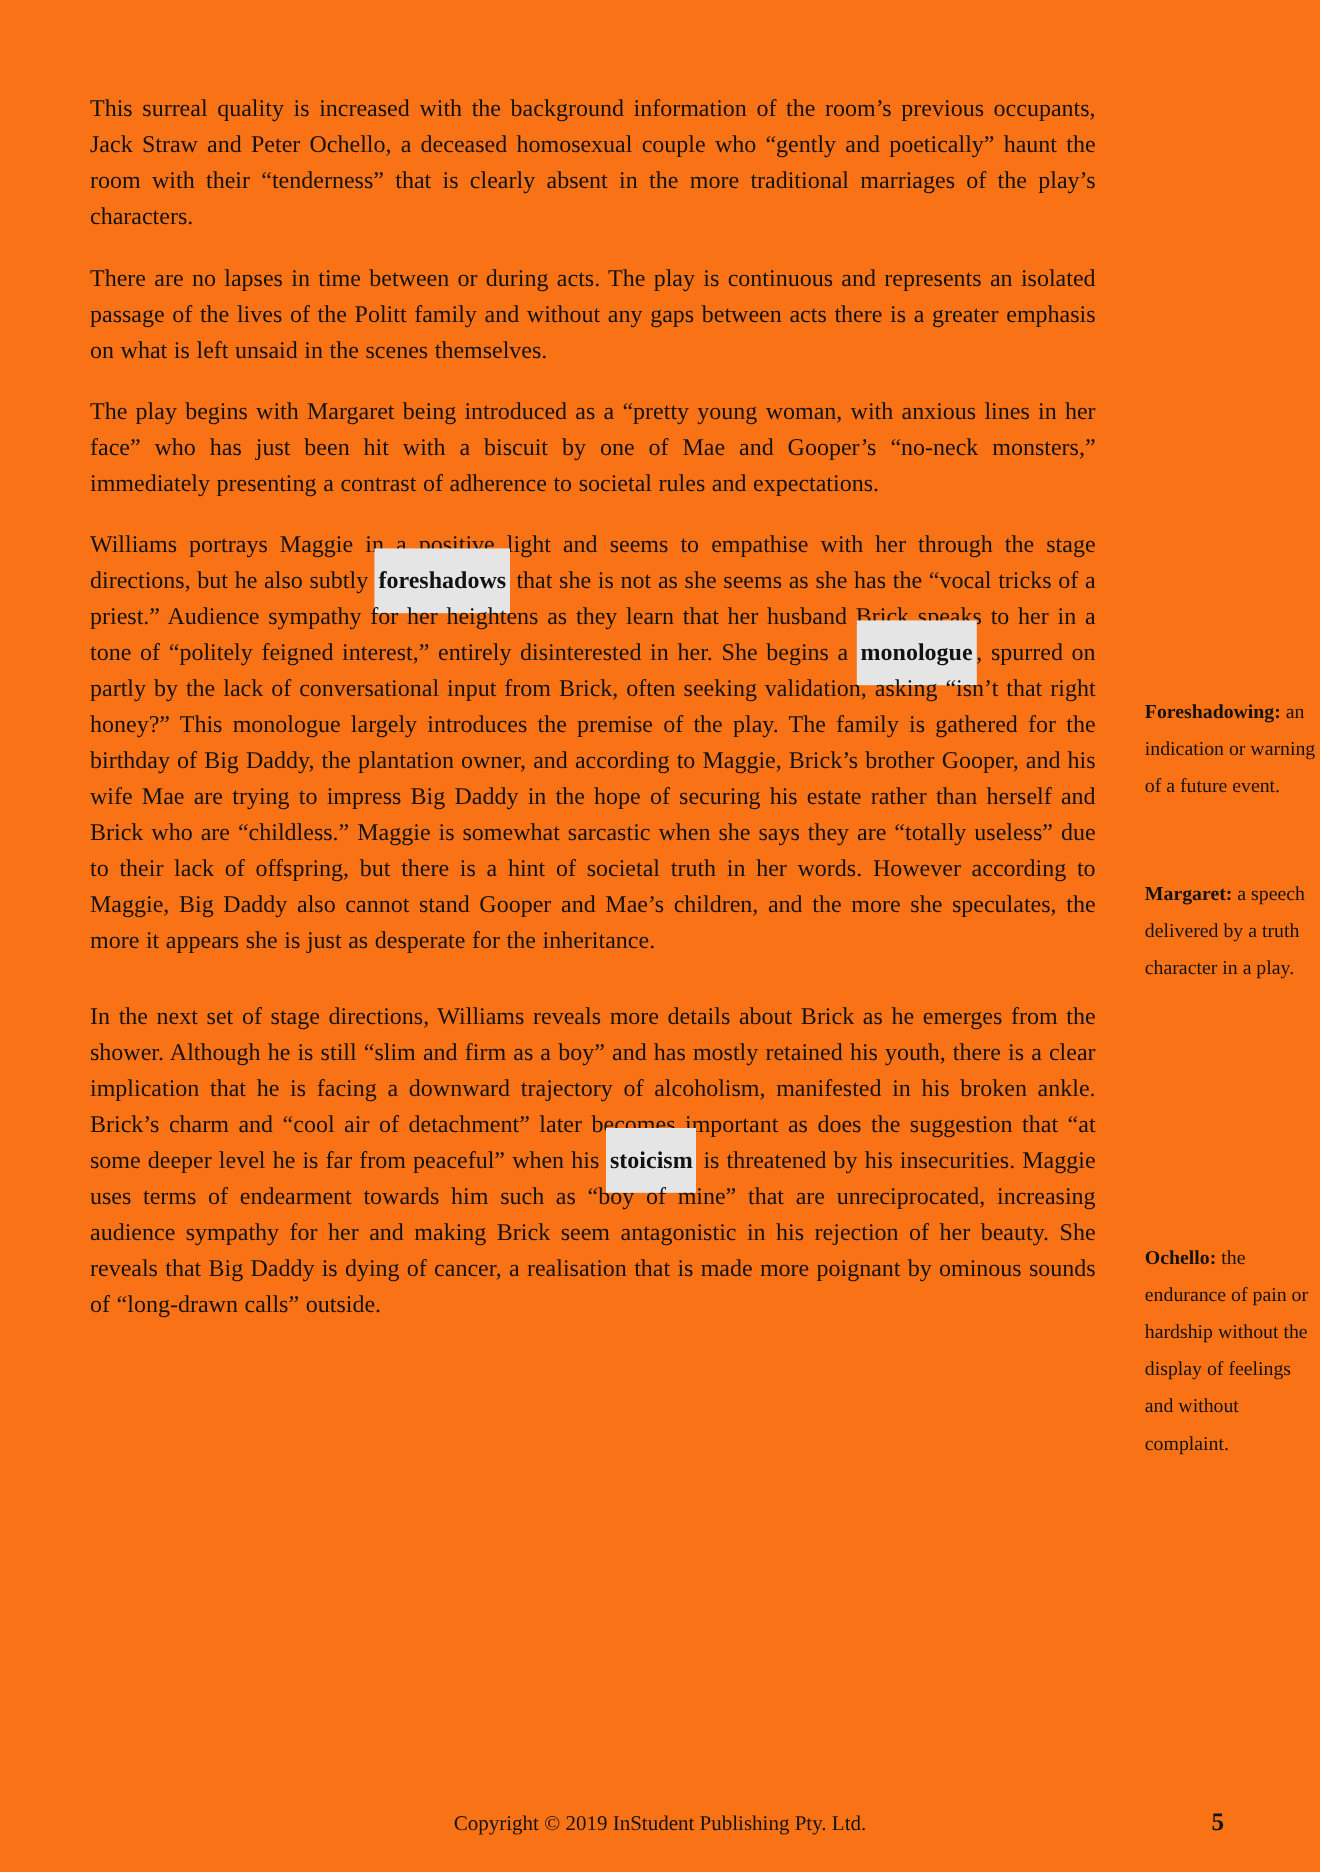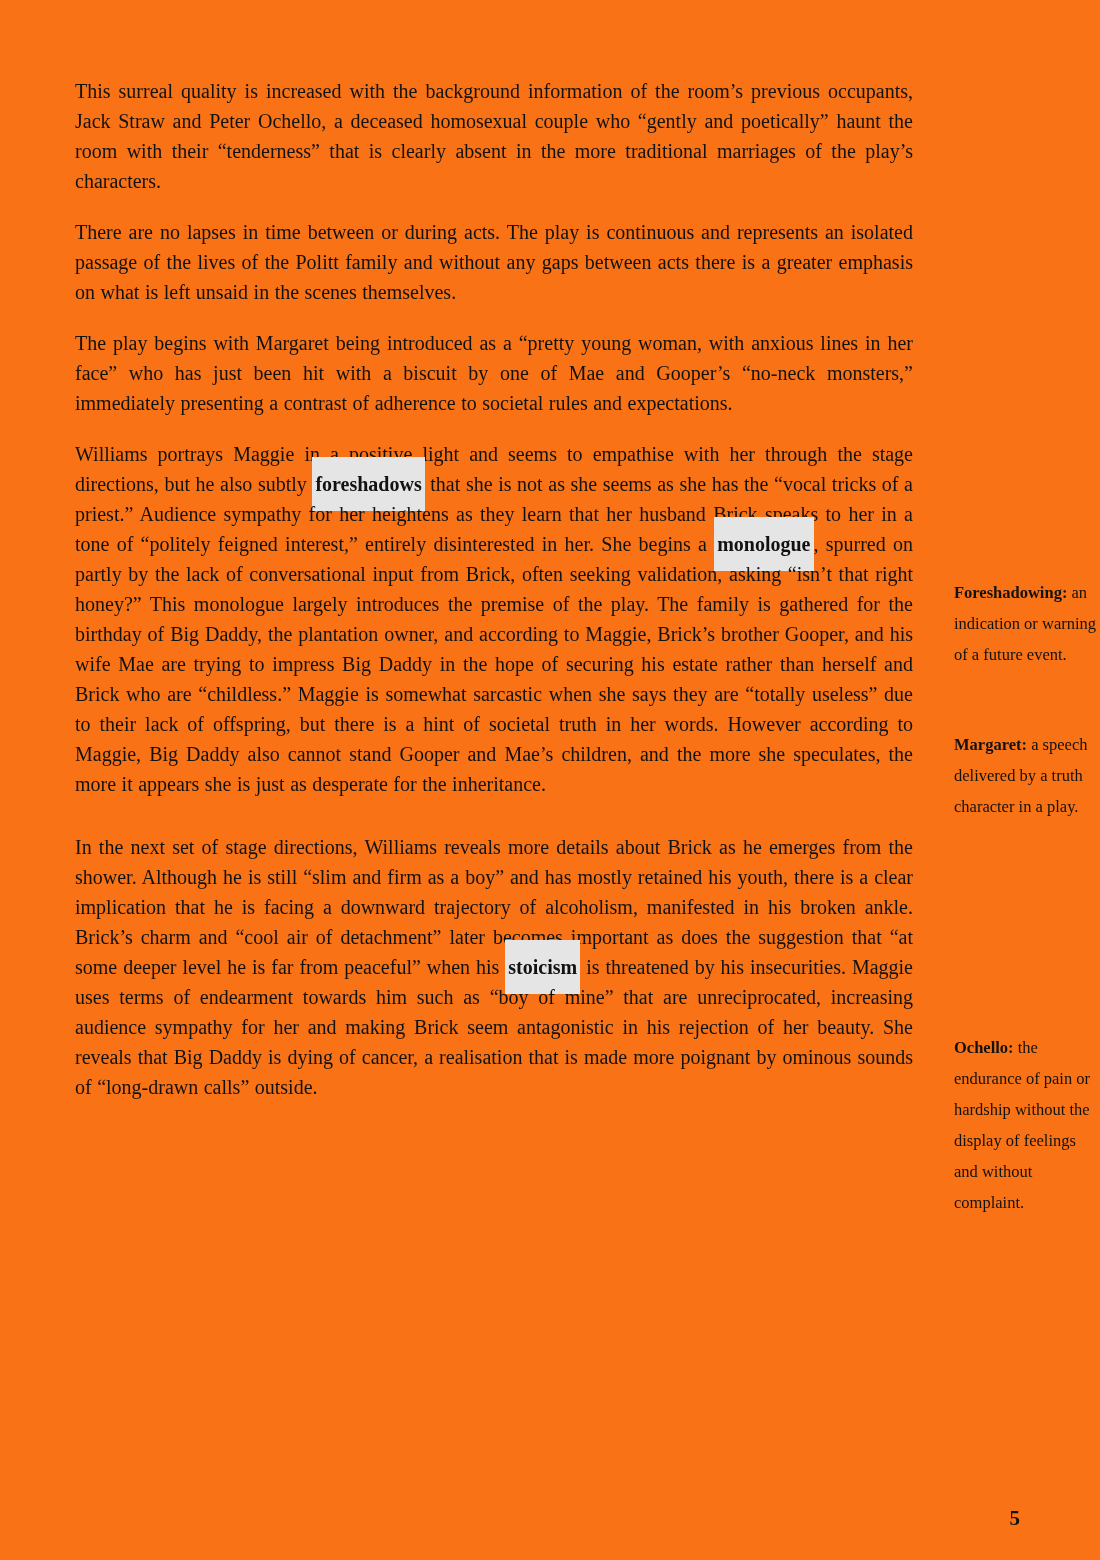--- a/index.html
+++ b/index.html
@@ -98,16 +98,17 @@
   <aside class="margin-note note-1">
     <span class="term">Margaret:</span>
     <span class="definition">a speech delivered by a truth character in a play.</span>
   </aside>
 
   <aside class="margin-note note-2">
     <span class="term">Ochello:</span>
     <span class="definition">the endurance of pain or hardship without the display of feelings and without complaint.</span>
   </aside>
 
+  <div class="footer-copyright">Copyright © 2019 InStudent Publishing Pty. Ltd.</div>
 
   <div class="page-number">5</div>
 
 </div>
 
 </body></html>

